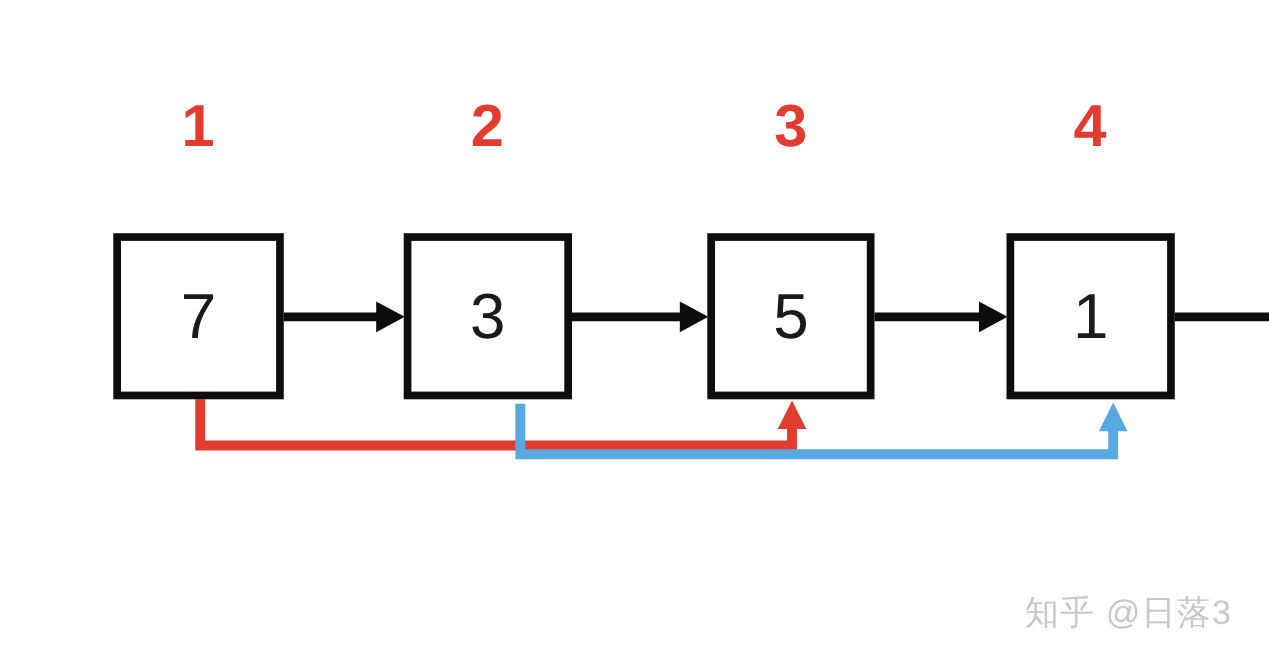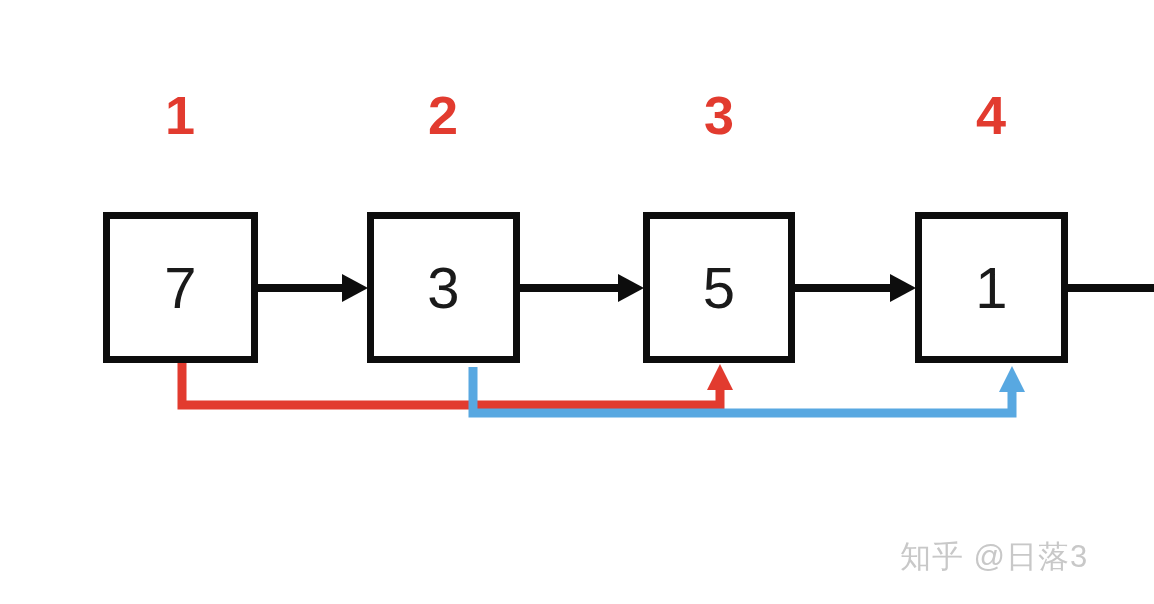--- a/index.html
+++ b/index.html
@@ -63,20 +63,21 @@
   .black-head { fill: var(--node-black); stroke: none; }
   .red-line   { stroke: var(--arrow-red); stroke-width: 9; fill: none; stroke-linejoin: miter; }
   .red-head   { fill: var(--arrow-red); stroke: none; }
   .blue-line  { stroke: var(--arrow-blue); stroke-width: 9; fill: none; stroke-linejoin: miter; }
   .blue-head  { fill: var(--arrow-blue); stroke: none; }
   .watermark {
     position: absolute;
     left: 900px;
     top: 536px;
     width: 220px;
+    text-align: right;
     font-size: 31px;
     letter-spacing: 1px;
     color: var(--watermark-gray);
     white-space: nowrap;
   }
 </style>
 </head>
 <body>
 
 <div class="stage">

